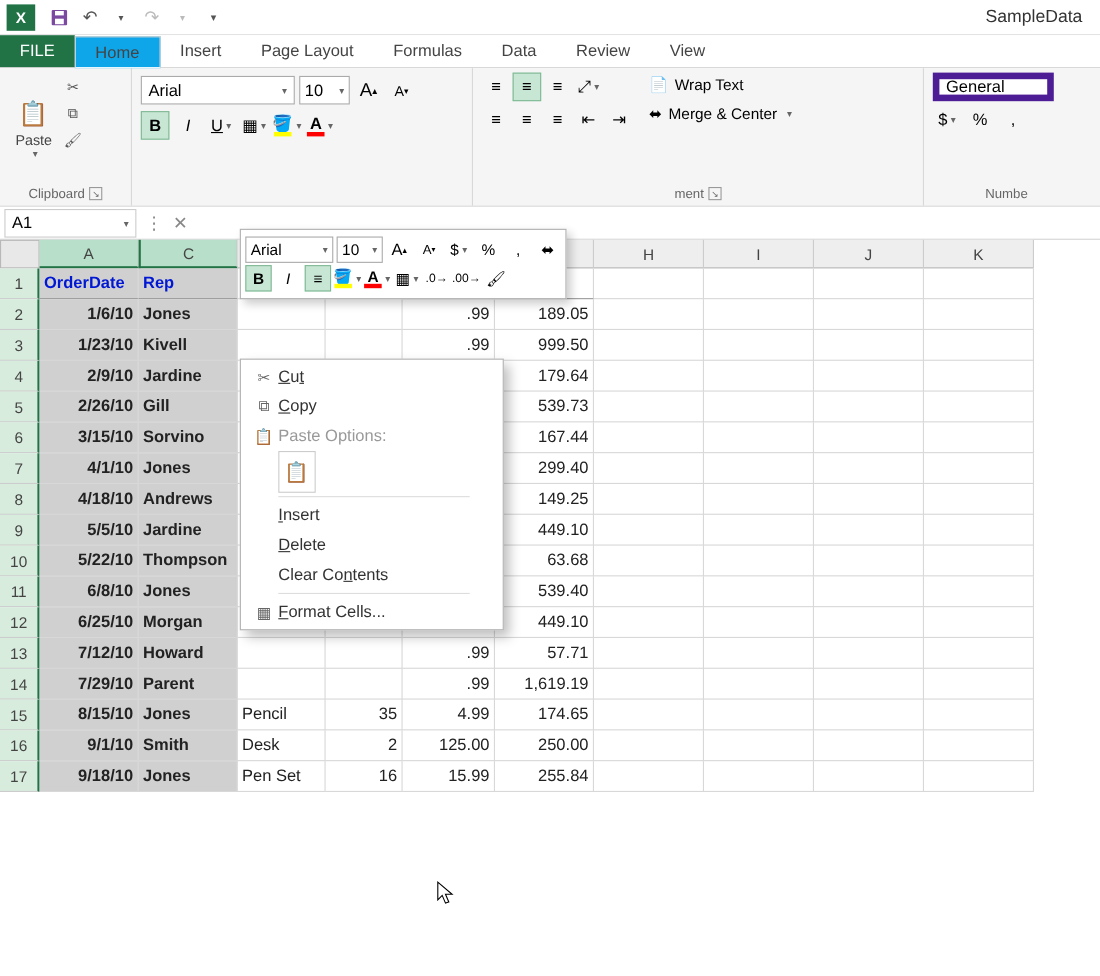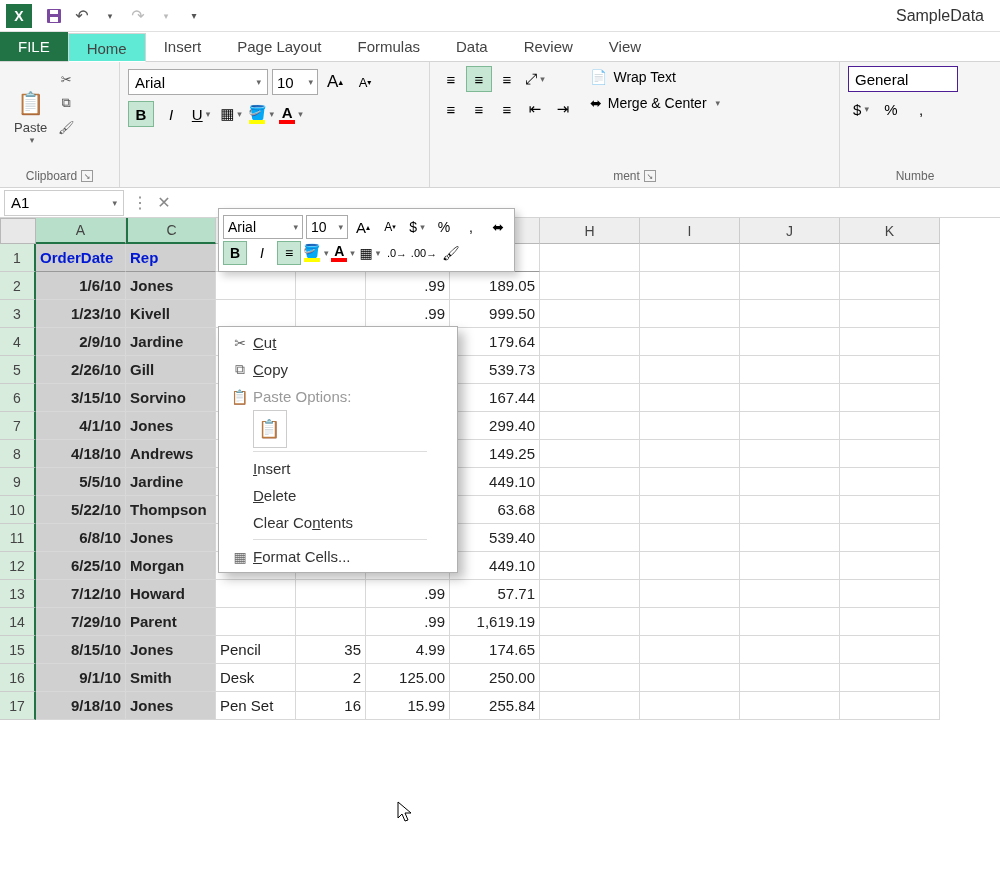--- a/index.html
+++ b/index.html
@@ -8,21 +8,21 @@
 
 .titlebar { height: 32px; background: #fff; display: flex; align-items: center; padding: 0 6px; border-bottom: 1px solid #e0e0e0; }
 .excel-logo { width: 26px; height: 24px; background: #217346; display: flex; align-items: center; justify-content: center; color: #fff; font-weight: bold; font-size: 14px; margin-right: 8px; }
 .qat-btn { width: 24px; height: 24px; display: flex; align-items: center; justify-content: center; color: #555; margin: 0 2px; cursor: pointer; }
 .doc-title { margin-left: auto; margin-right: 10px; font-size: 16px; color: #333; }
 
 
 .ribbon-tabs { height: 30px; display: flex; background: #fff; border-bottom: 1px solid #d4d4d4; }
 .file-tab { background: #217346; color: #fff; padding: 6px 18px; font-size: 15px; cursor: pointer; }
 .tab { padding: 6px 18px; font-size: 15px; color: #444; cursor: pointer; }
-.tab.active { background: #5eead4; border: 1px solid #d4d4d4; border-bottom: 1px solid #fff; position: relative; top: 1px; }
+.tab.active { background: #0ea5e9; border: 1px solid #d4d4d4; border-bottom: 1px solid #fff; position: relative; top: 1px; }
 
 
 .ribbon { height: 126px; background: #f5f5f5; border-bottom: 1px solid #d4d4d4; display: flex; }
 .ribbon-group { border-right: 1px solid #d8d8d8; padding: 4px 8px 2px 8px; display: flex; flex-direction: column; }
 .group-body { flex: 1; display: flex; }
 .group-label { font-size: 12px; color: #666; text-align: center; padding: 2px 0; display: flex; justify-content: center; align-items: center; gap: 4px; }
 .launcher { width: 12px; height: 12px; border: 1px solid #999; font-size: 8px; display: inline-flex; align-items: center; justify-content: center; cursor: pointer; }
 
 .big-btn { display: flex; flex-direction: column; align-items: center; justify-content: center; padding: 4px 6px; cursor: pointer; font-size: 13px; color: #444; }
 .big-btn .icon { width: 32px; height: 32px; display: flex; align-items: center; justify-content: center; font-size: 22px; }
@@ -38,21 +38,21 @@
 .fmt-btn u { text-decoration: underline; }
 .dd-arrow { font-size: 9px; color: #666; margin-left: 3px; }
 .color-underline { display: flex; flex-direction: column; align-items: center; line-height: 1; }
 .color-bar { width: 16px; height: 4px; }
 .align-btn { display: flex; align-items: center; justify-content: center; border: 1px solid transparent; cursor: pointer; }
 .align-btn.active { background: #c8e6d4; border-color: #7fb894; }
 
 .wrap-merge { display: flex; flex-direction: column; gap: 4px; margin-left: 8px; }
 .wm-btn { display: flex; align-items: center; gap: 6px; padding: 3px 6px; cursor: pointer; font-size: 14px; }
 
-.num-fmt { width: 110px; height: 26px; border: 1px solid #4c1d95; background: #fff; padding: 0 6px; font-size: 15px; display: flex; align-items: center; }
+.num-fmt { width: 110px; height: 26px; border: 6px solid #4c1d95; background: #fff; padding: 0 6px; font-size: 15px; display: flex; align-items: center; }
 
 
 .formula-area { height: 30px; display: flex; align-items: center; border-bottom: 1px solid #d4d4d4; background: #fff; }
 .name-box { width: 120px; height: 26px; border: 1px solid #ccc; margin: 0 4px; display: flex; align-items: center; justify-content: space-between; padding: 0 6px; font-size: 15px; }
 .fb-btn { width: 24px; height: 24px; display: flex; align-items: center; justify-content: center; color: #888; }
 
 
 .sheet { position: relative; }
 .col-headers { display: flex; height: 26px; }
 .corner { width: 36px; height: 26px; background: #e8e8e8; border: 1px solid #b8b8b8; }

